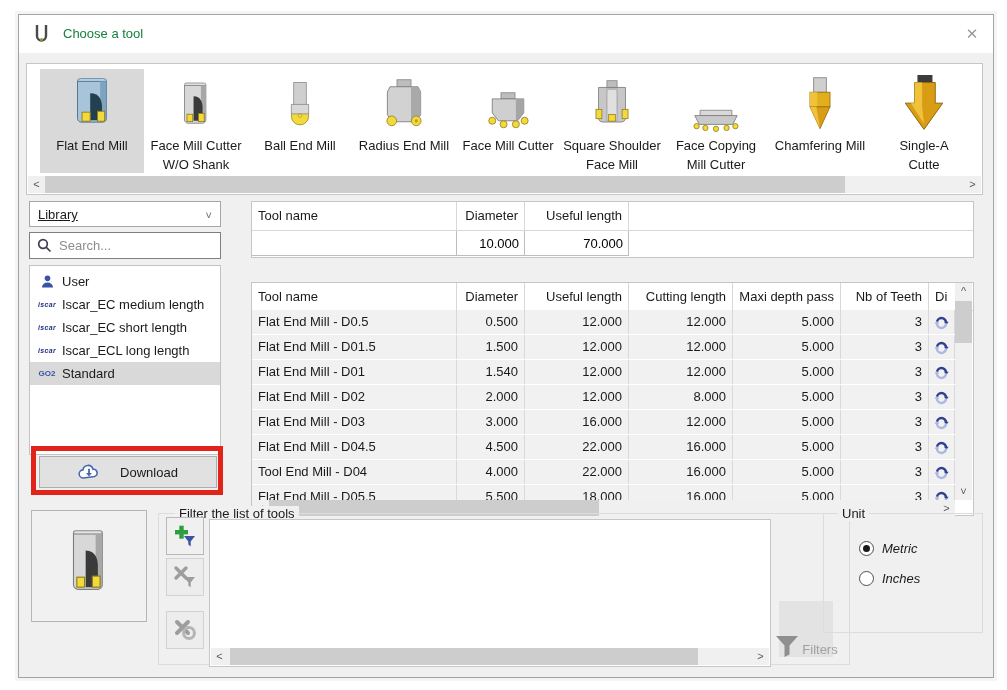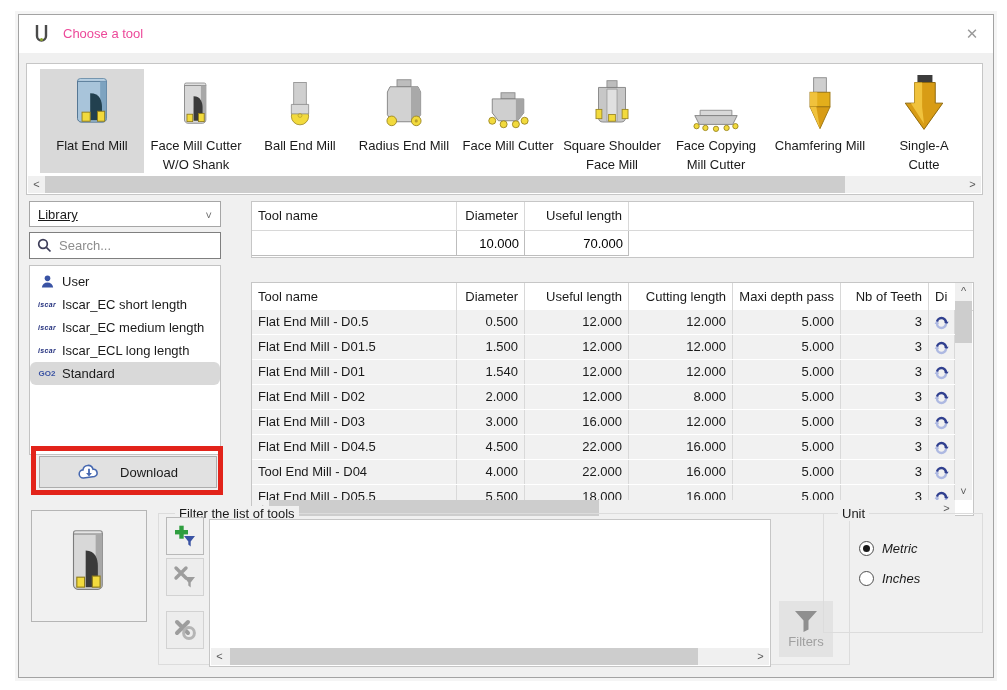--- a/index.html
+++ b/index.html
@@ -4,21 +4,21 @@
 <style>
   html,body{margin:0;padding:0;background:#ffffff;}
   .page{position:relative;width:1007px;height:690px;background:#ffffff;
         font-family:"Liberation Sans",sans-serif;font-size:13px;color:#1a1a1a;overflow:hidden;}
   .abs{position:absolute;}
   .dialog{left:18px;top:14px;width:974px;height:662px;background:#f0f0f0;
           border:1px solid #a3a3a3;box-shadow:0 0 0 3px rgba(0,0,0,0.04);}
   
   .titlebar{left:0;top:0;width:100%;height:38px;background:#ffffff;}
   .title-icon{left:15px;top:9px;}
-  .title-text{left:44px;top:11px;color:#ec4899;}
+  .title-text{left:44px;top:11px;color:#15803d;}
   .close-x{right:8px;top:7px;width:26px;height:24px;text-align:center;line-height:24px;
            color:#9a9a9a;font-size:15px;cursor:pointer;}
   
   .strip{left:7px;top:48px;width:955px;height:130px;background:#ffffff;border:1px solid #c6c6c6;}
   .strip-items{position:absolute;left:13px;top:5px;right:2px;height:104px;display:flex;overflow:hidden;}
   .tile{width:104px;flex:0 0 104px;display:flex;flex-direction:column;align-items:center;padding-top:2px;}
   .tile.sel{background:#d9d9d9;}
   .tile .ticon{height:64px;display:flex;align-items:flex-end;justify-content:center;}
   .tile .tlab{text-align:center;line-height:16px;margin-top:3px;}
   
@@ -33,21 +33,21 @@
   .lib-drop{left:10px;top:186px;width:192px;height:26px;background:#fff;border:1px solid #a6a6a6;
             line-height:26px;padding-left:8px;box-sizing:border-box;text-decoration:underline;}
   .lib-chev{position:absolute;right:8px;top:0;color:#6a6a6a;font-size:11px;}
   .searchbox{left:10px;top:217px;width:192px;height:27px;background:#fff;border:1px solid #7f7f7f;
              box-sizing:border-box;display:flex;align-items:center;}
   .searchbox input{border:none;outline:none;flex:1;font:13px "Liberation Sans",sans-serif;color:#0369a1;min-width:0;background:transparent;}
   .searchbox input::placeholder{color:#8d8d8d;}
   .liblist{left:10px;top:250px;width:192px;height:190px;background:#fff;border:1px solid #c3c3c3;box-sizing:border-box;padding-top:4px;}
   .librow{height:23px;display:flex;align-items:center;cursor:default;}
   .librow .lic{width:18px;margin-left:8px;margin-right:6px;display:flex;justify-content:center;}
-  .librow.sel{background:#d9d9d9;border-radius:6px;}
+  .librow.sel{background:#d9d9d9;}
   .logo-iscar{font-size:7px;font-weight:bold;font-style:italic;color:#24317e;letter-spacing:.3px;}
   .logo-go2{font-size:8px;font-weight:bold;color:#3a53a4;}
   .dl-btn{left:20px;top:441px;width:178px;height:32px;background:#e1e1e1;border:1px solid #adadad;
           box-sizing:border-box;display:flex;align-items:center;justify-content:center;gap:20px;cursor:pointer;}
   .redbox{left:12px;top:431px;width:192px;height:49px;border:5px solid #e2231a;box-sizing:border-box;
           pointer-events:none;z-index:6;}
   
   .ftable{left:232px;top:186px;width:723px;height:57px;background:#fff;border:1px solid #c6c6c6;box-sizing:border-box;}
   .fgrid{display:grid;grid-template-columns:205px 68px 104px;}
   .fhead{height:28px;line-height:28px;border-bottom:1px solid #d8d8d8;}
@@ -72,22 +72,22 @@
   
   .preview{left:12px;top:495px;width:116px;height:112px;background:#f1f1f1;border:1px solid #b5b5b5;
            box-sizing:border-box;display:flex;align-items:center;justify-content:center;}
   .groupbox{border:1px solid #dcdcdc;box-sizing:border-box;}
   .grp-label{position:absolute;top:-8px;background:#f0f0f0;padding:0 4px;line-height:15px;}
   .fbtn{position:absolute;left:147px;width:38px;height:38px;background:#f0f0f0;border:1px solid #b9b9b9;
         box-sizing:border-box;display:flex;align-items:center;justify-content:center;}
   .fbtn.dis{border-color:#d2d2d2;background:#ededed;}
   .flist{left:190px;top:504px;width:562px;height:148px;background:#fff;border:1px solid #c6c6c6;box-sizing:border-box;}
   .flist-scroll{position:absolute;left:1px;right:1px;bottom:1px;}
-  .filters-btn{left:760px;top:586px;width:54px;height:56px;background:#e3e3e3;display:flex;flex-direction:column;
-               align-items:center;justify-content:center;gap:2px;}
+  .filters-btn{left:760px;top:586px;width:54px;height:56px;background:#e3e3e3;display:flex;flex-direction:row;
+               align-items:flex-end;justify-content:center;gap:2px;}
   .filters-btn span{color:#a0a0a0;}
   .radio-row{position:absolute;display:flex;align-items:center;gap:8px;font-style:italic;}
   .radio{width:15px;height:15px;border:1px solid #4f4f4f;border-radius:50%;background:#fff;box-sizing:border-box;position:relative;}
   .radio.sel::after{content:"";position:absolute;left:3px;top:3px;width:7px;height:7px;border-radius:50%;background:#1a1a1a;}
 </style>
 </head>
 <body>
 
 <div class="page">
 
@@ -279,25 +279,25 @@
         <span class="lic">
           <svg width="15" height="15" viewBox="0 0 16 16">
             <circle cx="8" cy="4.6" r="3" fill="#3a53a4"></circle>
             <path d="M2 14.5 a6 5.4 0 0 1 12 0 z" fill="#3a53a4"></path>
           </svg>
         </span>
         <span>User</span>
       </div>
       <div class="librow">
         <span class="lic logo-iscar">iscar</span>
-        <span>Iscar_EC short length</span>
+        <span>Iscar_EC medium length</span>
       </div>
       <div class="librow">
         <span class="lic logo-iscar">iscar</span>
-        <span>Iscar_EC medium length</span>
+        <span>Iscar_EC short length</span>
       </div>
       <div class="librow">
         <span class="lic logo-iscar">iscar</span>
         <span>Iscar_ECL long length</span>
       </div>
       <div class="librow sel">
         <span class="lic logo-go2">GO2</span>
         <span>Standard</span>
       </div>
     </div>

